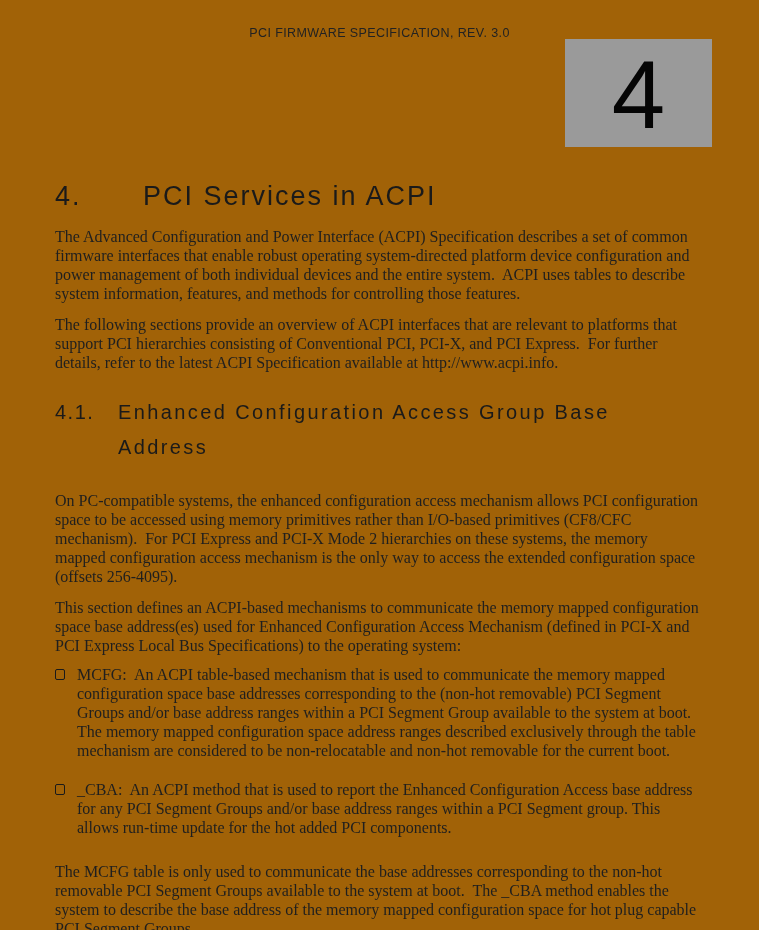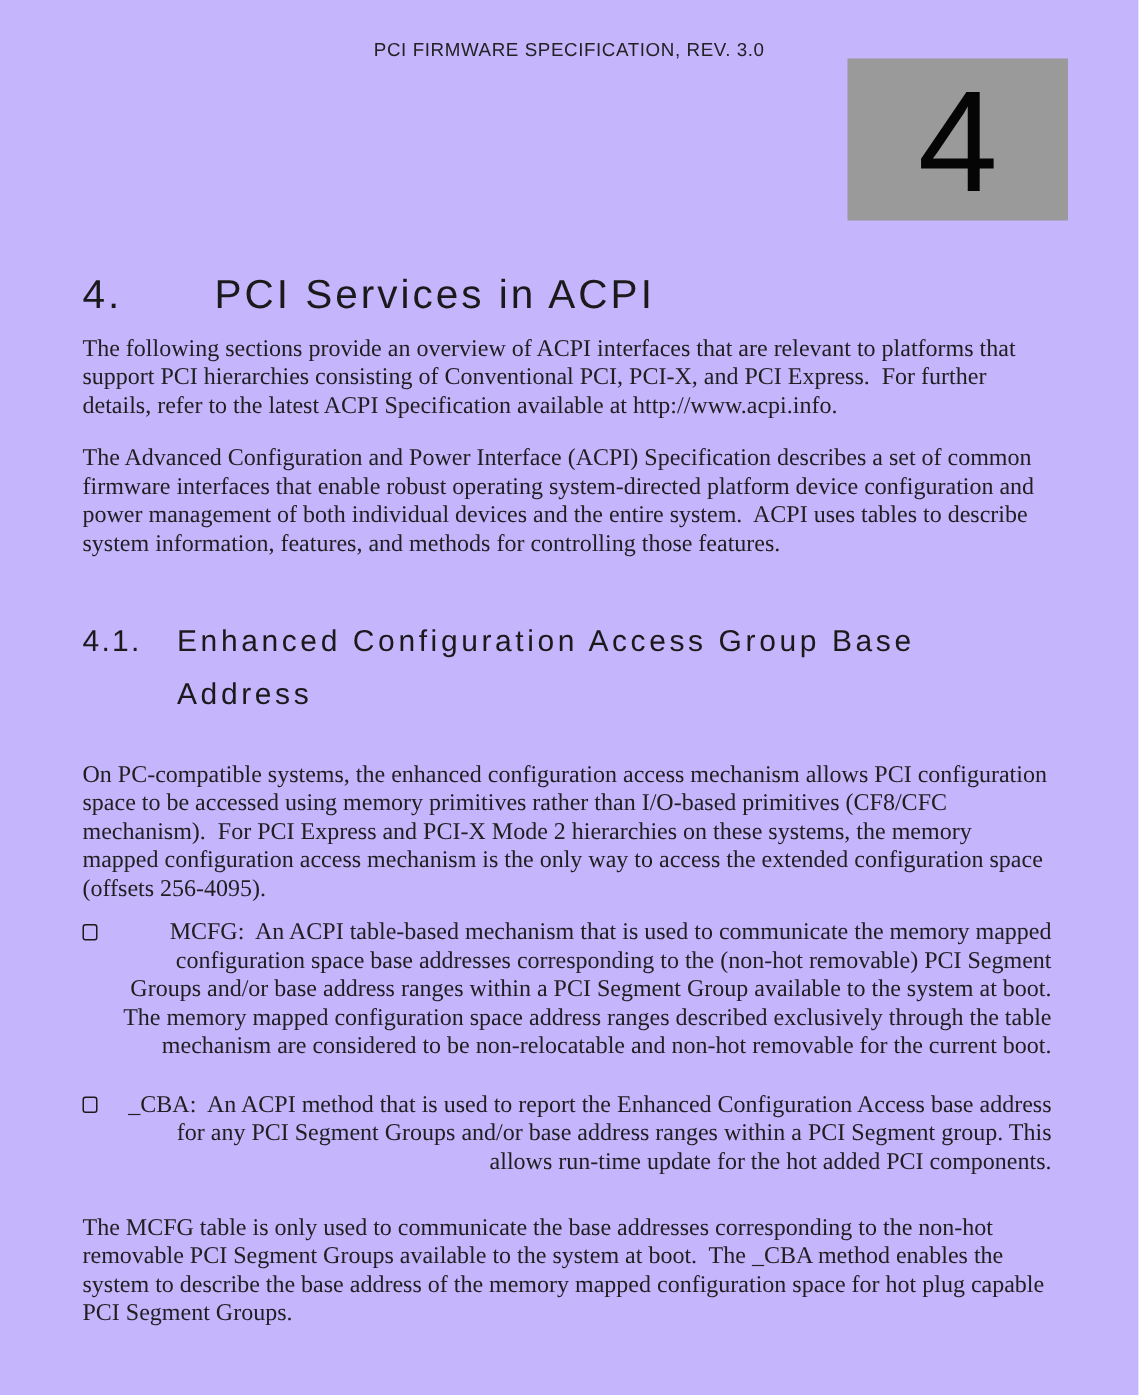--- a/index.html
+++ b/index.html
@@ -6,21 +6,21 @@
 
   html, body {
     width: 759px;
     background: #ffffff;
   }
 
   .page {
     position: relative;
     width: 759px;
     height: 930px;
-    background: #c4b5fd;
+    background: #a16207;
     overflow: hidden;
     color: #1f1f1f;
   }
 
   .running-header {
     position: absolute;
     top: 26px;
     left: 0;
     right: 0;
     text-align: center;
@@ -67,21 +67,21 @@
     letter-spacing: 2px;
     color: #1a1a1a;
   }
 
   h1.chapter-heading .h-num {
     width: 88px;
     flex-shrink: 0;
   }
 
   h2.subsection-heading {
-    margin-top: 39px;
+    margin-top: 23px;
     display: flex;
     font-family: "Liberation Sans", sans-serif;
     font-weight: 400;
     font-size: 20px;
     line-height: 35px;
     letter-spacing: 2.4px;
     color: #1a1a1a;
   }
 
   h2.subsection-heading .h-num {
@@ -110,21 +110,20 @@
   .p5 { margin-top: 25px;  }
 
   ul.bullet-list {
     list-style: none;
     margin-top: 10px;
   }
 
   li.bullet-item {
     display: flex;
     align-items: flex-start;
-    text-align: right;
   }
 
   li.bullet-item + li.bullet-item {
     margin-top: 20px;
   }
 
   .bullet-marker-col {
     width: 22px;
     flex-shrink: 0;
     padding-top: 3.5px;
@@ -159,31 +158,32 @@
     <span class="chapter-num">4</span>
   </div>
 
   <div class="content">
 
     <h1 class="chapter-heading">
       <span class="h-num">4.</span>
       <span class="h-title">PCI Services in ACPI</span>
     </h1>
 
+    <p class="body p1">The Advanced Configuration and Power Interface (ACPI) Specification describes a set of common firmware interfaces that enable robust operating system-directed platform device configuration and power management of both individual devices and the entire system.  ACPI uses tables to describe system information, features, and methods for controlling those features.</p>
+
     <p class="body p2">The following sections provide an overview of ACPI interfaces that are relevant to platforms that support PCI hierarchies consisting of Conventional PCI, PCI-X, and PCI Express.  For further details, refer to the latest ACPI Specification available at http://www.acpi.info.</p>
-
-    <p class="body p1">The Advanced Configuration and Power Interface (ACPI) Specification describes a set of common firmware interfaces that enable robust operating system-directed platform device configuration and power management of both individual devices and the entire system.  ACPI uses tables to describe system information, features, and methods for controlling those features.</p>
 
     <h2 class="subsection-heading">
       <span class="h-num">4.1.</span>
       <span class="h-title">Enhanced Configuration Access Group Base Address</span>
     </h2>
 
     <p class="body p3">On PC-compatible systems, the enhanced configuration access mechanism allows PCI configuration space to be accessed using memory primitives rather than I/O-based primitives (CF8/CFC mechanism).  For PCI Express and PCI-X Mode 2 hierarchies on these systems, the memory mapped configuration access mechanism is the only way to access the extended configuration space (offsets 256-4095).</p>
 
+    <p class="body p4">This section defines an ACPI-based mechanisms to communicate the memory mapped configuration space base address(es) used for Enhanced Configuration Access Mechanism (defined in PCI-X and PCI Express Local Bus Specifications) to the operating system:</p>
 
     <ul class="bullet-list">
       <li class="bullet-item">
         <span class="bullet-marker-col">
           <span class="square-bullet"></span>
         </span>
         <span class="bullet-text">MCFG:  An ACPI table-based mechanism that is used to communicate the memory mapped configuration space base addresses corresponding to the (non-hot removable) PCI Segment Groups and/or base address ranges within a PCI Segment Group available to the system at boot. The memory mapped configuration space address ranges described exclusively through the table mechanism are considered to be non-relocatable and non-hot removable for the current boot.</span>
       </li>
       <li class="bullet-item">
         <span class="bullet-marker-col">

